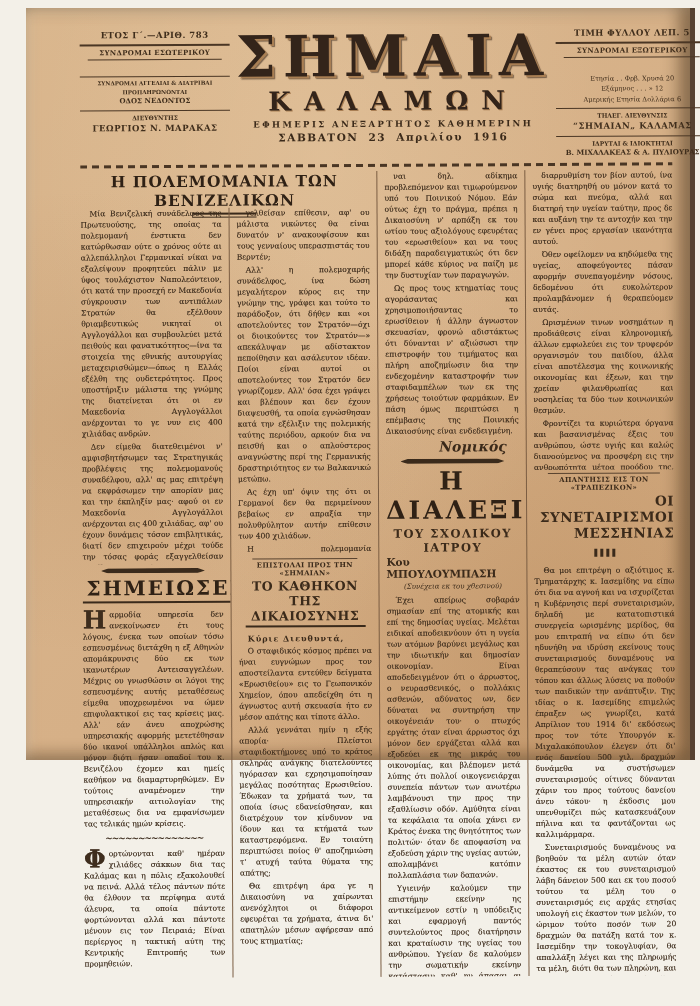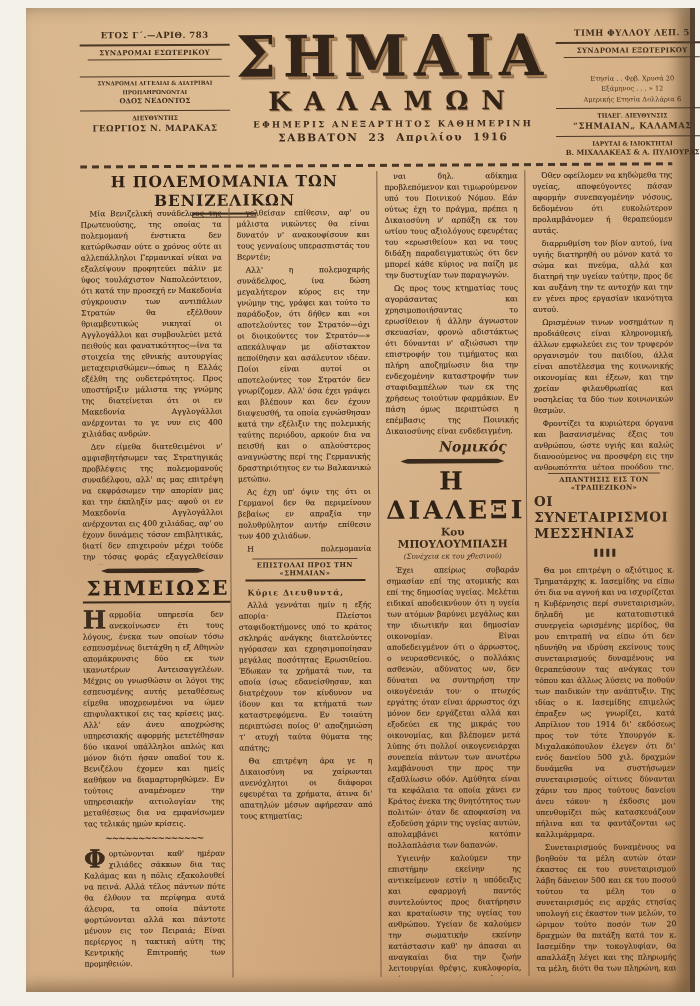--- a/index.html
+++ b/index.html
@@ -2,21 +2,21 @@
 <html><head>
 <meta charset="utf-8">
 <style>
   html,body{margin:0;padding:0;}
   body{
     width:700px;height:1006px;position:relative;overflow:hidden;
     background:#f3f0e8;
     font-family:"DejaVu Serif", serif;
   }
   .paper{
-    position:absolute;left:26px;top:8px;width:664px;height:984px;
+    position:absolute;left:26px;top:8px;width:664px;height:752px;
     background:
       radial-gradient(ellipse at 80% 88%, rgba(150,100,50,.22), transparent 45%),
       radial-gradient(ellipse at 10% 55%, rgba(150,100,50,.12), transparent 40%),
       radial-gradient(ellipse at 45% 20%, rgba(255,238,205,.18), transparent 55%),
       linear-gradient(135deg,#dab78e 0%,#d6b087 55%,#cfa478 100%);
     color:#3b2a1a;
     box-shadow: inset -12px 0 16px rgba(62,42,20,.45),
                 inset 0 -8px 14px rgba(62,42,20,.22),
                 inset 3px 3px 12px rgba(255,242,215,.35);
     border-right:5px solid #554130;
@@ -78,24 +78,24 @@
   .squiggle{text-align:center;font-size:9px;letter-spacing:-1px;font-weight:bold;margin:4px 0 5px;color:#3a2a1b;}
 
   .kicker-rule{border-top:1px solid #5a4430;margin:3px 14px 2px;}
   .kicker{font-size:6.8px;font-weight:bold;text-align:center;letter-spacing:.4px;margin:1px 0;}
   .letter-head{font-size:12.5px;font-weight:bold;text-align:center;letter-spacing:.5px;margin:1px 0 0;}
   .letter-head-rule{width:120px;height:2px;border-top:2px solid #3a2a1b;margin:2px auto 4px;}
   .salut{font-size:8px;font-weight:bold;letter-spacing:1px;text-indent:9px;margin:0 0 2px;}
 
   .lect-h1{font-size:25px;font-weight:bold;letter-spacing:3px;text-align:center;margin:2px 0 0;color:#2f2115;}
   .lect-h2{font-size:11.5px;font-weight:bold;letter-spacing:1.5px;text-align:center;margin:2px 0 0;}
-  .lect-h3{font-size:10.5px;font-weight:bold;text-align:center;margin:1px 0 3px;}
+  .lect-h3{font-size:10.5px;font-weight:bold;margin:1px 0 3px;}
   .cont-note{font-size:7px;font-style:italic;text-align:center;margin:0 0 4px;}
 
-  .coops-head{font-size:13.5px;font-weight:bold;text-align:left;letter-spacing:.5px;margin:1px 0 1px;}
+  .coops-head{font-size:13.5px;font-weight:bold;text-align:right;letter-spacing:.5px;margin:1px 0 1px;}
   .bars{text-align:center;margin:1px 0 4px;}
   .bars i{display:inline-block;width:3px;height:8px;background:#3a2a1b;margin:0 1.5px;}
 </style>
 </head>
 <body>
 
 <div class="paper">
   <div class="inner">
 
     <div class="masthead">
@@ -162,52 +162,55 @@
               <p class="para">Αλλ' η πολεμοχαρής συνάδελφος, ίνα δώση μεγαλήτερον κύρος εις την γνώμην της, γράφει και τούτο το παράδοξον, ότι δήθεν και «οι αποτελούντες τον Στρατόν—όχι οι διοικούντες τον Στρατόν—» απεκάλυψαν με αδίστακτον πεποίθησιν και ασάλευτον ιδέαν. Ποίοι είναι αυτοί οι αποτελούντες τον Στρατόν δεν γνωρίζομεν. Αλλ' όσα έχει γράψει και βλέπουν και δεν έχουν διαψευσθή, τα οποία εγνώσθησαν κατά την εξέλιξιν της πολεμικής ταύτης περιόδου, αρκούν δια να πεισθή και ο απλούστερος αναγνώστης περί της Γερμανικής δραστηριότητος εν τω Βαλκανικώ μετώπω.</p>
               <p class="para">Ας έχη υπ' όψιν της ότι οι Γερμανοί δεν θα περιμείνουν βεβαίως εν απραξία την πολυθρύλητον αυτήν επίθεσιν των 400 χιλιάδων.</p>
               <p class="para">Η πολεμομανία αναμφισβητήτως της Πρωτευούσης είναι καιρός να καταστείλη τα πολεμικά της νεύρα. Είπεν, έγραψεν, διέδωκεν ό,τι ηθέλησεν. Ας έχη ολίγην υπομονήν ακόμη και θα ίδη ποίαν έκβασιν θα έχουν αι εν Μακεδονία συγκρούσεις των αντιπάλων Στρατών.</p>
             </div>
 
         </div>
 
         <div>
           <div class="kicker-rule"></div>
           <div class="kicker">ΕΠΙΣΤΟΛΑΙ ΠΡΟΣ ΤΗΝ «ΣΗΜΑΙΑΝ»</div>
+          <div class="letter-head">ΤΟ ΚΑΘΗΚΟΝ ΤΗΣ ΔΙΚΑΙΟΣΥΝΗΣ</div>
           <div class="letter-head-rule"></div>
           <div class="salut">Κύριε Διευθυντά,</div>
           <div>
+              <p class="para">Ο σταφιδικός κόσμος πρέπει να ήναι ευγνώμων προς τον αποστείλαντα εντεύθεν δείγματα «Ερωσιθείου» εις το Γεωπονικόν Χημείον, όπου απεδείχθη ότι η άγνωστος αυτή σκευασία ήτο εν μέσον απάτης και τίποτε άλλο.</p>
               <p class="para">Αλλά γεννάται ημίν η εξής απορία· Πλείστοι σταφιδοκτήμονες υπό το κράτος σκληράς ανάγκης διατελούντες ηγόρασαν και εχρησιμοποίησαν μεγάλας ποσότητας Ερωσιθείου. Έδωκαν τα χρήματά των, τα οποία ίσως εδανείσθησαν, και διατρέχουν τον κίνδυνον να ίδουν και τα κτήματά των καταστρεφόμενα. Εν τοιαύτη περιπτώσει ποίος θ' αποζημιώση τ' ατυχή ταύτα θύματα της απάτης;</p>
               <p class="para">Θα επιτρέψη άρα γε η Δικαιοσύνη να χαίρωνται ανενόχλητοι οι διάφοροι εφευρέται τα χρήματα, άτινα δι' απατηλών μέσων αφήρεσαν από τους κτηματίας;</p>
             </div>
         </div>
       </div>
 
       <div class="c3">
         <div>
             <p class="para">ναι δηλ. αδίκημα προβλεπόμενον και τιμωρούμενον υπό του Ποινικού Νόμου. Εάν ούτως έχη το πράγμα, πρέπει η Δικαιοσύνη ν' αρπάξη εκ του ωτίου τους αξιολόγους εφευρέτας του «ερωσιθείου» και να τους διδάξη παραδειγματικώς ότι δεν μπορεί κάθε κύριος να παίζη με την δυστυχίαν των παραγωγών.</p>
             <p class="para">Ως προς τους κτηματίας τους αγοράσαντας και χρησιμοποιήσαντας το ερωσίθειον ή άλλην άγνωστον σκευασίαν, φρονώ αδιστάκτως ότι δύνανται ν' αξιώσωσι την επιστροφήν του τιμήματος και πλήρη αποζημίωσιν δια την ενδεχομένην καταστροφήν των σταφιδαμπέλων των εκ της χρήσεως τοιούτων φαρμάκων. Εν πάση όμως περιπτώσει η επέμβασις της Ποινικής Δικαιοσύνης είναι ενδεδειγμένη.</p>
           </div>
         <div class="sig">Νομικός</div>
 
         <div>
           <div class="fusil"></div>
           <div class="lect-h1">Η ΔΙΑΛΕΞΙΣ</div>
+          <div class="lect-h2">ΤΟΥ ΣΧΟΛΙΚΟΥ ΙΑΤΡΟΥ</div>
           <div class="lect-h3">Κου ΜΠΟΥΛΟΥΜΠΑΣΗ</div>
           <div class="cont-note">(Συνέχεια εκ του χθεσινού)</div>
           <div>
               <p class="para">Έχει απείρως σοβαράν σημασίαν επί της ατομικής και επί της δημοσίας υγείας. Μελέται ειδικαί αποδεικνύουν ότι η υγεία των ατόμων βαρύνει μεγάλως και την ιδιωτικήν και δημοσίαν οικονομίαν. Είναι αποδεδειγμένον ότι ο άρρωστος, ο νευρασθενικός, ο πολλάκις ασθενών, αδύνατος ων, δεν δύναται να συντηρήση την οικογένειάν του· ο πτωχός εργάτης όταν είναι άρρωστος όχι μόνον δεν εργάζεται αλλά και εξοδεύει εκ της μικράς του οικονομίας, και βλέπομεν μετά λύπης ότι πολλοί οικογενειάρχαι συνεπεία πάντων των ανωτέρω λαμβάνουσι την προς την εξαθλίωσιν οδόν. Αμύθητα είναι τα κεφάλαια τα οποία χάνει εν Κράτος ένεκα της θνητότητος των πολιτών· όταν δε αποφασίση να εξοδεύση χάριν της υγείας αυτών, απολαμβάνει κατόπιν πολλαπλάσια των δαπανών.</p>
               <p class="para">Υγιεινήν καλούμεν την επιστήμην εκείνην ης αντικείμενον εστίν η υπόδειξις και εφαρμογή παντός συντελούντος προς διατήρησιν και κραταίωσιν της υγείας του ανθρώπου. Υγείαν δε καλούμεν την σωματικήν εκείνην κατάστασιν καθ' ην άπασαι αι αναγκαίαι δια την ζωήν λειτουργίαι θρέψις, κυκλοφορία, ενέργειαι των νεύρων τελούνται ακωλύτως. Πάσα δε σημαντική διαταραχή της καταστάσεως ταύτης γίνεται αισθητή ως νόσος. Η αιτία των νόσων είναι ποικιλωτάτη και πολλάκις άγνωστος· δια τούτο η υγιεινή ερευνά τα αίτια αυτών, εξετάζει κανόνας προς ους ο άνθρωπος δέον να</p>
             </div>
         </div>
       </div>
 
       <div class="c4">
         <div class="blk lect-cont">
+            <p class="para">διαρρυθμίση τον βίον αυτού, ίνα υγιής διατηρηθή ου μόνον κατά το σώμα και πνεύμα, αλλά και διατηρή την υγείαν ταύτην, προς δε και αυξάνη την τε αντοχήν και την εν γένει προς εργασίαν ικανότητα αυτού.</p>
             <p class="para">Όθεν οφείλομεν να κηδώμεθα της υγείας, αποφεύγοντες πάσαν αφορμήν συνεπαγομένην νόσους, δεδομένου ότι ευκολώτερον προλαμβάνομεν ή θεραπεύομεν αυτάς.</p>
-            <p class="para">διαρρυθμίση τον βίον αυτού, ίνα υγιής διατηρηθή ου μόνον κατά το σώμα και πνεύμα, αλλά και διατηρή την υγείαν ταύτην, προς δε και αυξάνη την τε αντοχήν και την εν γένει προς εργασίαν ικανότητα αυτού.</p>
             <p class="para">Ωρισμένων τινων νοσημάτων η προδιάθεσις είναι κληρονομική, άλλων εμφωλεύει εις τον τρυφερόν οργανισμόν του παιδίου, άλλα είναι αποτέλεσμα της κοινωνικής οικονομίας και έξεων, και την χρείαν φιλανθρωπίας και νοσηλείας τα δύο των κοινωνικών θεσμών.</p>
             <p class="para">Φροντίζει τα κυριώτερα όργανα και βασανισμένας έξεις του ανθρώπου, ώστε υγιής και καλώς διανοούμενος να προσφέρη εις την ανθρωπότητα μέτρα προόδου της, δικαιοσύνης και πολιτισμού εις την ζωήν. Υγιεινή τέλος απαιτεί την αντικατάστασιν της μη πνευματικής περιπτώσεως, ώστε ν' αφήνη αγαθήν κληρονομίαν εις τους επιγόνους.</p>
           </div>
 
         <div>
           <div class="kicker-rule"></div>
           <div class="kicker">ΑΠΑΝΤΗΣΙΣ ΕΙΣ ΤΟΝ «ΤΡΑΠΕΖΙΚΟΝ»</div>
           <div class="coops-head">ΟΙ ΣΥΝΕΤΑΙΡΙΣΜΟΙ ΜΕΣΣΗΝΙΑΣ</div>
           <div class="bars"><i></i><i></i><i></i><i></i></div>
           <div>

